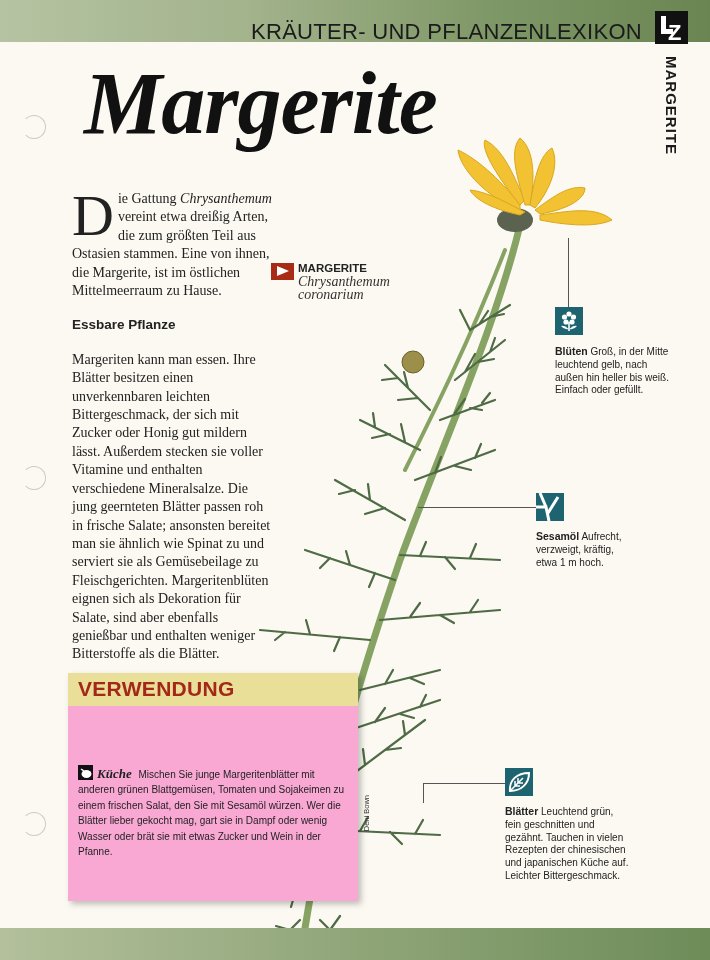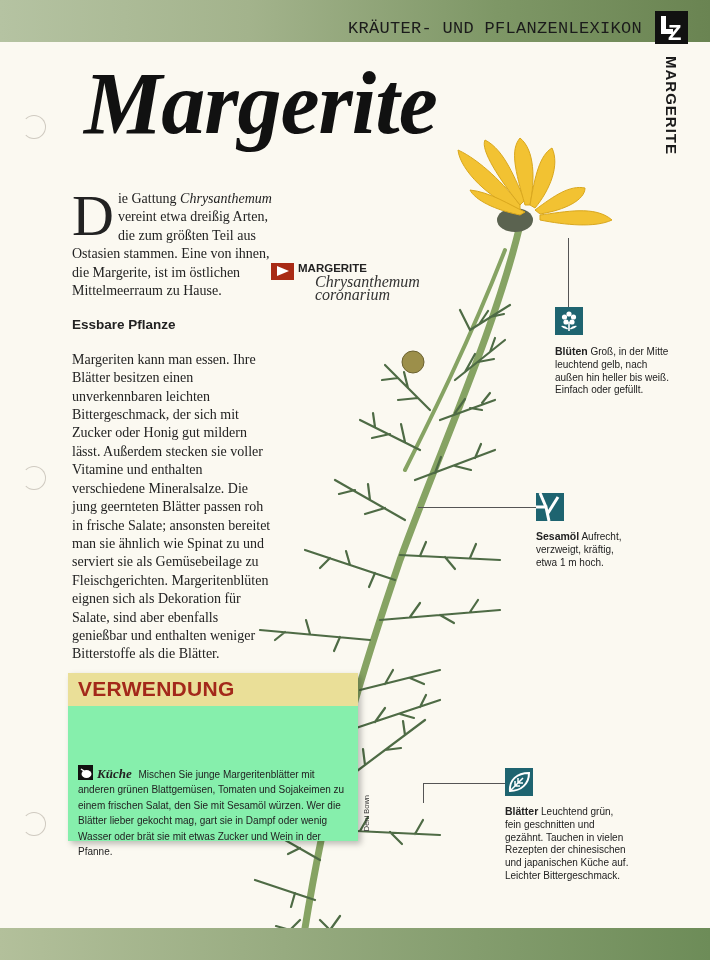--- a/index.html
+++ b/index.html
@@ -1,21 +1,21 @@
 <!DOCTYPE html>
 <html><head>
 <meta charset="utf-8">
 <style>
   * { box-sizing: border-box; margin: 0; padding: 0; }
   html, body { width: 710px; height: 960px; overflow: hidden; }
   body { background: #fbf9f1; position: relative; font-family: "Liberation Serif", serif; color: #1a1a1a; }
   .topband { position: absolute; left: 0; top: 0; width: 710px; height: 42px;
     background: linear-gradient(90deg, #b5c3a2 0%, #a3b38c 35%, #7e9766 70%, #6a8452 100%); }
-  .series-title { position: absolute; right: 68px; top: 19px; font-family: Liberation Mono, monospace;
-    font-size: 17px; letter-spacing: 0.3px; color: #1b1b1b; }
+  .series-title { position: absolute; right: 68px; top: 19px; font-family: Liberation Sans, sans-serif;
+    font-size: 22px; letter-spacing: 0.3px; color: #1b1b1b; }
   .lz-logo { position: absolute; right: 22px; top: 11px; width: 33px; height: 33px; background: #111;
     border: 2px solid #111; }
   .lz-logo .l1 { position:absolute; left:4px; top:3px; width:5px; height:18px; background:#fff; }
   .lz-logo .l2 { position:absolute; left:4px; top:16px; width:12px; height:5px; background:#fff; }
   .lz-logo .z { position:absolute; left:11px; top:9px; color:#fff; font-family:"Liberation Sans",sans-serif; font-weight:bold; font-size:22px; line-height:22px; }
   .side-label { position: absolute; right: 30px; top: 56px; writing-mode: vertical-rl;
     font-family: "Liberation Sans", sans-serif; font-weight: bold; font-size: 15px; letter-spacing: 1px; color: #1b1b1b; }
   .holes span { position:absolute; left:22px; width:24px; height:24px; border-radius:50%;
     border:1px solid #cfcac0; border-left-color: transparent; }
   .main-title { position: absolute; left: 84px; top: 54px; font-family: "Liberation Serif", serif;
@@ -23,26 +23,26 @@
   .col { position: absolute; left: 72px; top: 190px; width: 200px; font-size: 14px; line-height: 18.4px; color: #222; }
   .col p { margin-bottom: 16px; }
   .dropcap { float: left; font-size: 58px; line-height: 44px; margin: 4px 4px 0 0; }
   .col h3 { font-family: "Liberation Sans", sans-serif; font-weight: bold; font-size: 13.5px; margin-bottom: 16px; }
   .col i { font-style: italic; text-align: right; }
   .note { position: absolute; left: 271px; top: 262px; width: 170px; font-family:"Liberation Sans",sans-serif; font-size: 10px; line-height: 12.6px; color:#222; }
   .note .hdr { display:flex; align-items:flex-start; }
   .note .play { width: 23px; height: 17px; background:#a92b16; position: relative; margin-right: 4px; margin-top:1px; }
   .note .play::after { content:""; position:absolute; left:6px; top:3px; border-left:12px solid #fff; border-top:5.5px solid transparent; border-bottom:5.5px solid transparent; }
   .note .ntitle { font-weight:bold; font-size:11.5px; }
-  .note .nlatin { font-family:"Liberation Serif",serif; font-style:italic; font-size:16px; color:#333; margin-left:44px; margin-top:-4px; }
+  .note .nlatin { font-family:"Liberation Serif",serif; font-style:italic; font-size:14px; color:#333; margin-left:27px; margin-top:-4px; }
   .feature { position:absolute; font-family:"Liberation Sans",sans-serif; font-size:10px; line-height:12.8px; color:#222; }
   .feature b { font-weight:bold; font-size:10.5px; }
   .ficon { position:absolute; width:28px; height:28px; background:#1e6470; }
   .line { position:absolute; background:#555; }
-  .verw { position:absolute; left:68px; top:673px; width:290px; height:168px; background:#86efac;
+  .verw { position:absolute; left:68px; top:673px; width:290px; height:228px; background:#f9a8d4;
     box-shadow: 3px 3px 6px rgba(0,0,0,0.25); }
   .verw .vhead { position:absolute; left:10px; top:4px; font-family:"Liberation Sans",sans-serif; font-weight:bold; font-size:21px; color:#a3281a; letter-spacing:0.3px; }
   .verw .vband { position:absolute; left:0; top:0; width:100%; height:33px; background:#eadf98; }
   .verw .vbody { position:absolute; left:10px; top:44px; width:275px; font-family:"Liberation Sans",sans-serif; font-size:10px; line-height:15.4px; color:#222;margin-top:48px; }
   .verw .kw { font-family:"Liberation Serif",serif; font-style:italic; font-weight:bold; font-size:13px; margin-right:4px; }
   .vicon { display:inline-block; width:15px; height:15px; background:#111; vertical-align:-2px; margin-right:4px; position:relative; }
   .credit { position:absolute; left:362px; top:795px; writing-mode:vertical-rl; transform:rotate(180deg); font-family:"Liberation Sans",sans-serif; font-size:7.5px; color:#333; }
   .bottomband { position:absolute; left:0; top:928px; width:710px; height:32px; background: linear-gradient(90deg,#b3c09b 0%, #97ab80 40%, #6d8c58 100%); }
   .plant { position:absolute; left:0; top:0; width:710px; height:960px; pointer-events:none; }
 </style>

